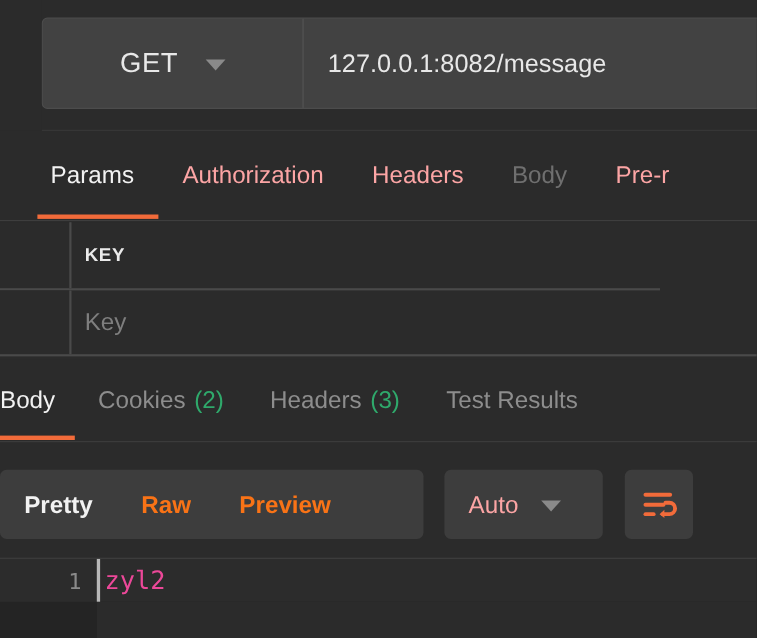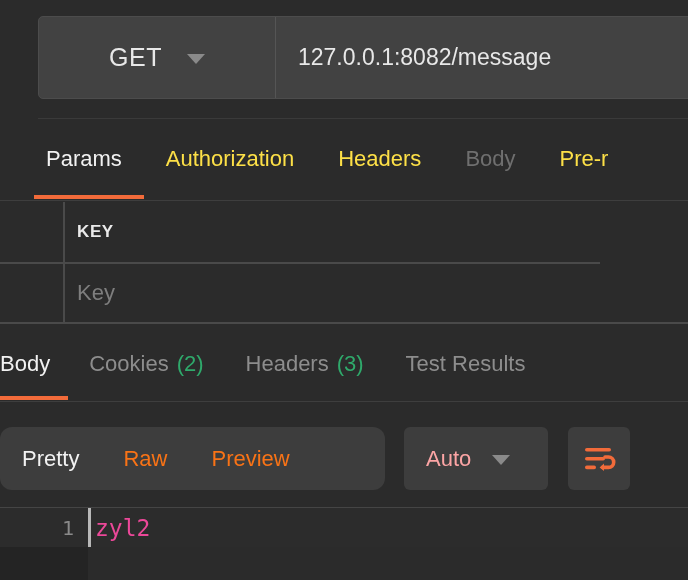--- a/index.html
+++ b/index.html
@@ -98,21 +98,21 @@
     height: 80px;
     display: flex;
     align-items: center;
   }
   .req-tab {
     position: relative;
     height: 80px;
     display: flex;
     align-items: center;
     padding: 0 22px;
-    color: #fde047;
+    color: #fca5a5;
     font-size: 22px;
     white-space: nowrap;
     cursor: pointer;
     box-sizing: border-box;
   }
   .req-tab:first-child { padding-left: 12px; margin-left: 34px; }
   .req-tab.active { color: #f2f2f2; }
   .req-tab.dim { color: #6f6f6f; }
   .req-tab .underline {
     position: absolute;
@@ -229,23 +229,24 @@
   .view-toolbar {
     position: absolute;
     left: 0; top: 100px;
     width: 688px; height: 68px;
   }
   .seg-group {
     position: absolute;
     left: 0; top: 0;
     width: 385px; height: 63px;
     background: #3d3d3d;
-    border-radius: 12px;
-    display: flex;
-    align-items: center;
+    border-radius: 6px;
+    display: flex;
+    align-items: center;
+    font-weight: bold;
   }
   .seg-btn {
     height: 63px;
     display: flex;
     align-items: center;
     padding: 0 22px;
     color: #f97316;
     font-size: 22px;
     cursor: pointer;
     box-sizing: border-box;

